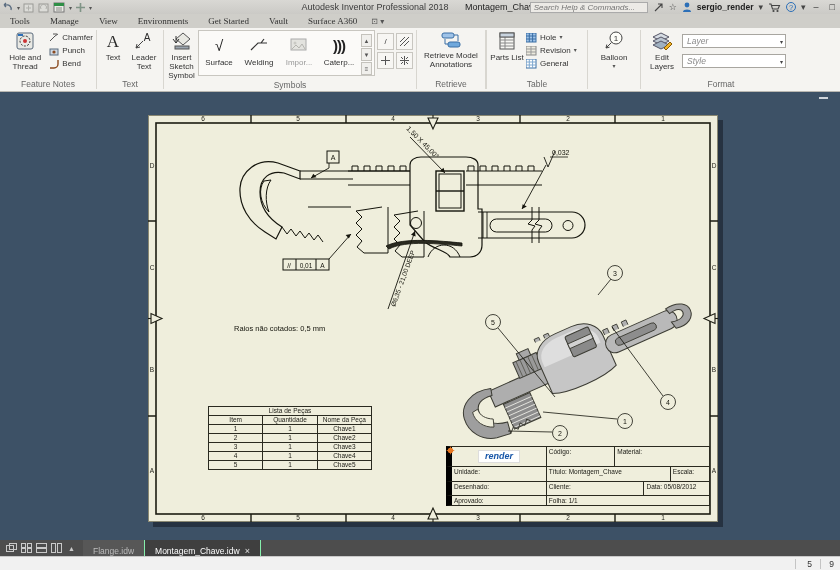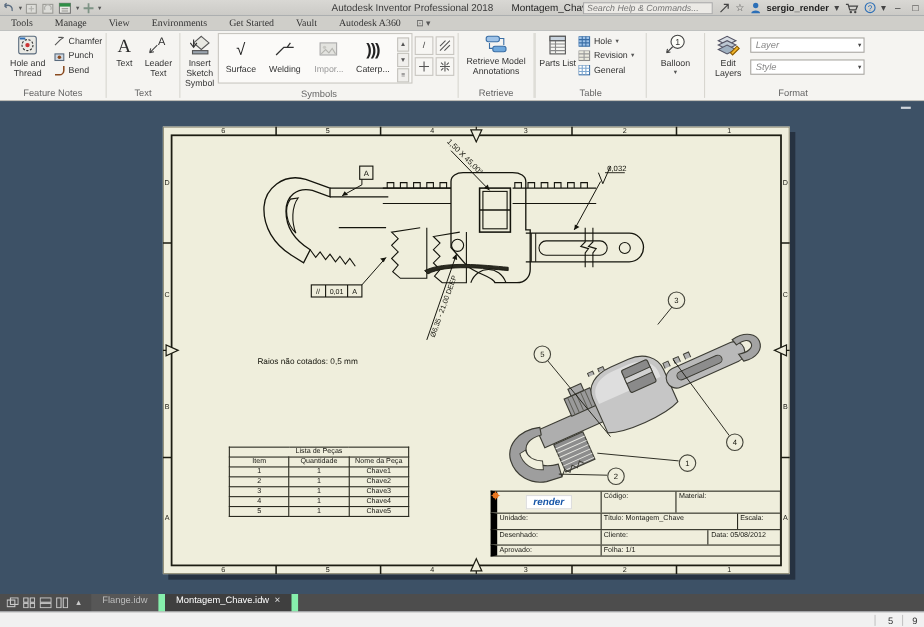--- a/index.html
+++ b/index.html
@@ -62,21 +62,21 @@
   .logo-cell { display:flex; align-items:center; justify-content:center; }
   .logo-box { background:#fff; border:1px solid #ddd; padding:1px 6px; display:flex; align-items:center; gap:3px; }
   .logo-mark { width:9px; height:9px; }
   .logo-text { color:#1756a8; font-weight:bold; font-style:italic; font-size:9px; line-height:9px; }
 
   
   .tabbar { position:absolute; left:0; top:540px; width:840px; height:16px; background:#4d4d4d; display:flex; align-items:stretch; }
   .winicons { display:flex; align-items:center; gap:4px; padding:0 6px; }
   .winicons svg { display:block; }
   .winicons .tri { color:#c9c9c9; font-size:7px; padding:0 2px; }
-  .doctab { display:flex; align-items:flex-start; gap:5px; padding:0 10px; font-size:8.5px; color:#bdbdbd; background:#575757; border-right:6px solid #86efac; }
+  .doctab { display:flex; align-items:flex-end; gap:5px; padding:0 10px; font-size:8.5px; color:#bdbdbd; background:#575757; border-right:1px solid #86efac; }
   .doctab.active { background:#3f3f3f; color:#fff; }
   .doctab .close { color:#e0e0e0; font-size:9px; }
 
   
   .statusbar { position:absolute; left:0; top:556px; width:840px; height:14px; background:#f1f1f1; border-top:1px solid #c9c9c9; font-size:8.5px; color:#333; }
   .statusbar .cellsep { position:absolute; top:2px; width:1px; height:10px; background:#c4c4c4; }
   .statusbar .sv1 { position:absolute; right:28px; top:2px; }
   .statusbar .sv2 { position:absolute; right:6px; top:2px; }
 </style>
 </head>
@@ -135,21 +135,21 @@
   </div>
 </div>
 
 <div class="menubar">
   <span class="mitem">Tools</span>
   <span class="mitem">Manage</span>
   <span class="mitem">View</span>
   <span class="mitem">Environments</span>
   <span class="mitem">Get Started</span>
   <span class="mitem">Vault</span>
-  <span class="mitem">Autodesk A360</span>
+  <span class="mitem">Surface A360</span>
   <span class="mcam">⊡ ▾</span>
 </div>
 
 <div class="ribbon">
 
   <div class="panel" style="width:96px">
     <div class="panel-body">
       <div class="bigbtn">
         <svg width="20" height="20">
             <rect x="2" y="2" width="16" height="16" rx="2" fill="#e9e9e4" stroke="#5a6b7d"></rect>

